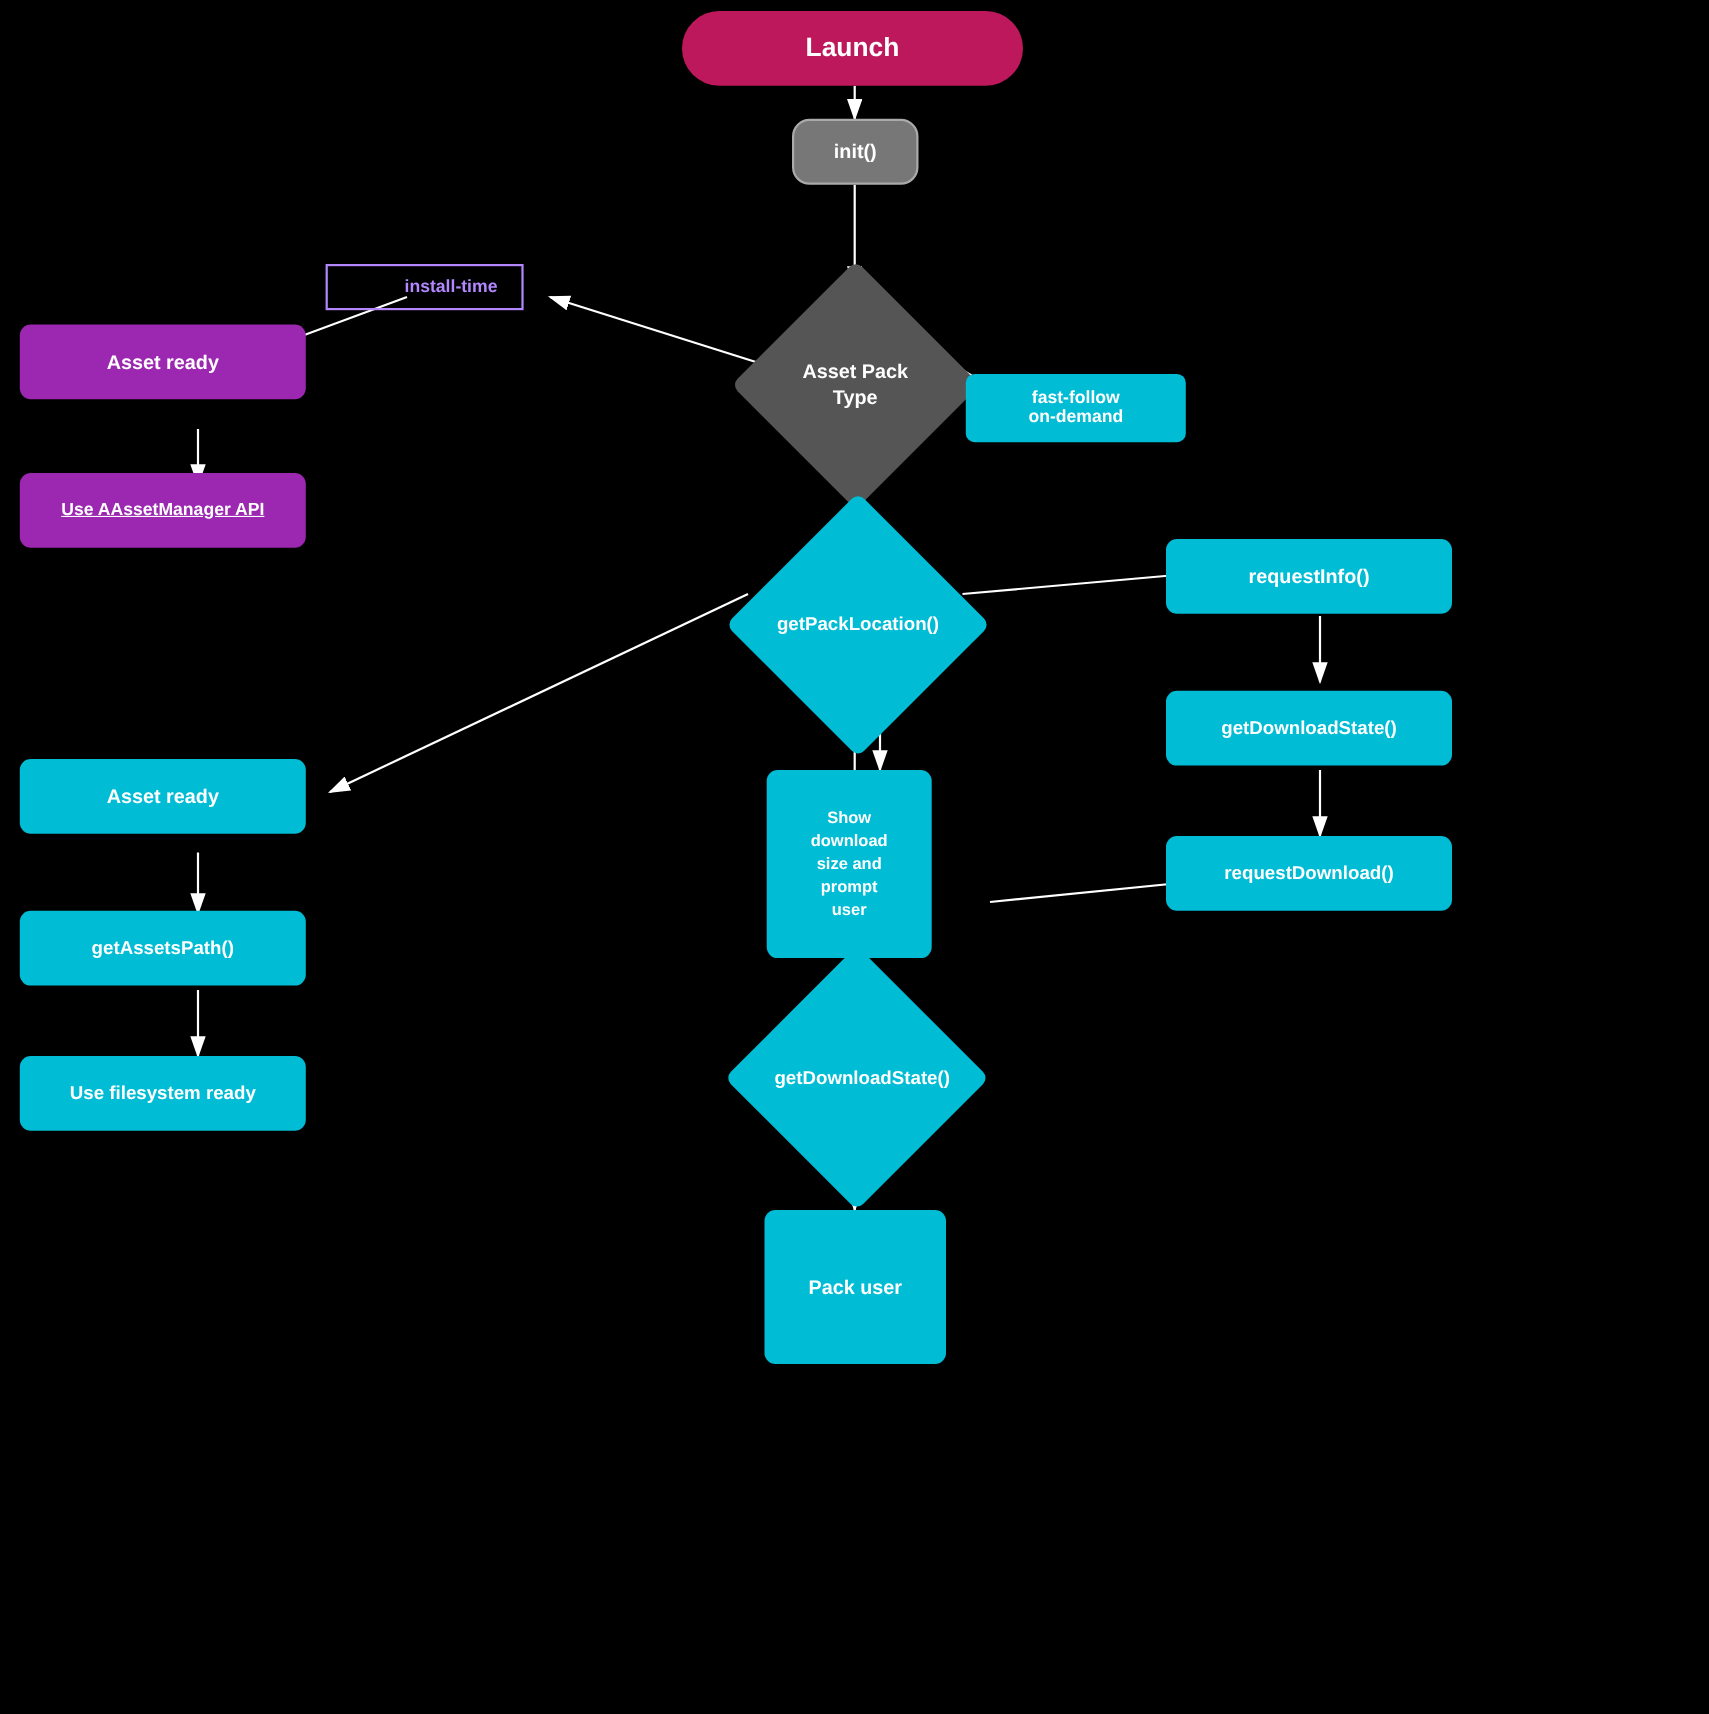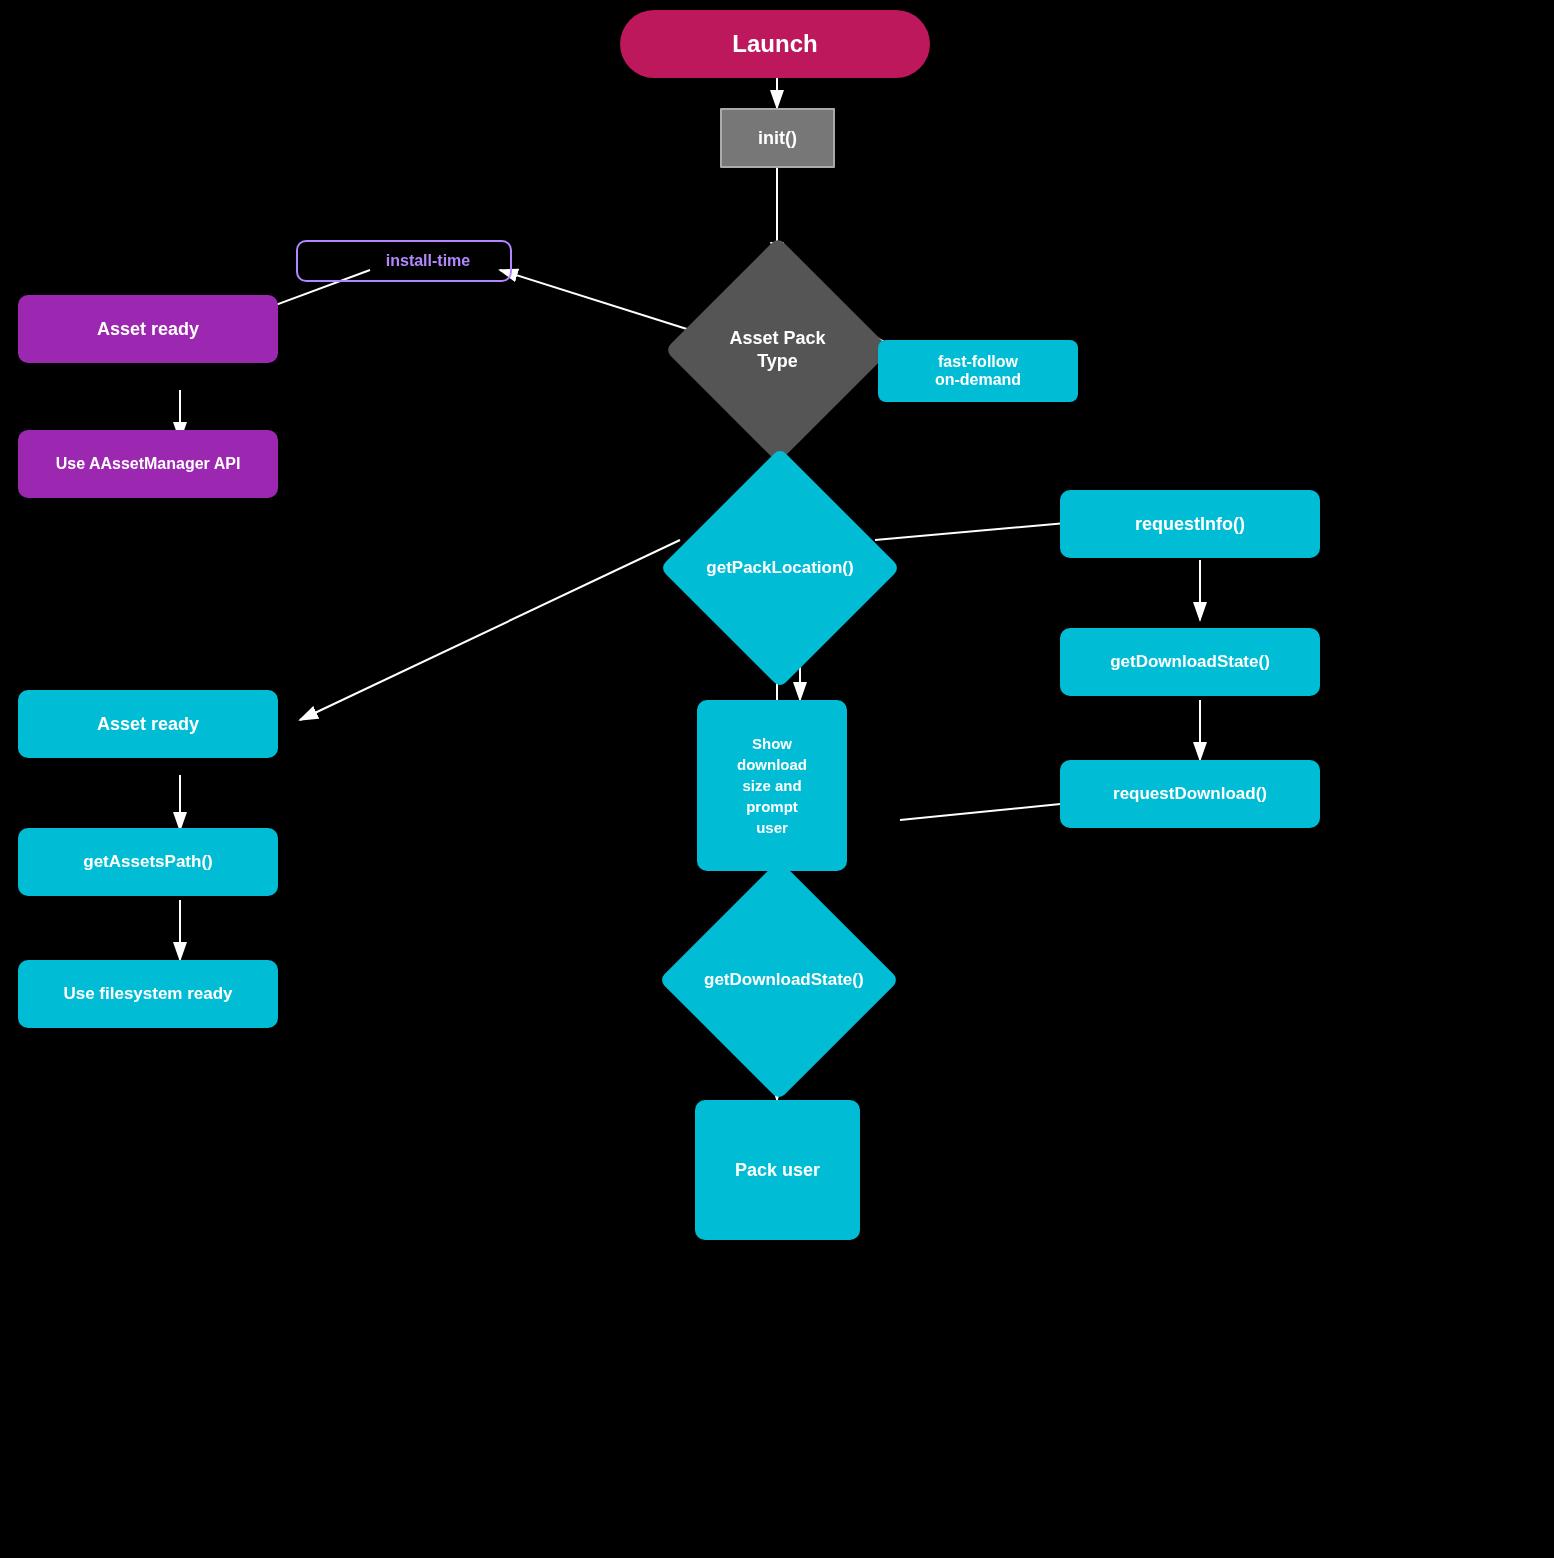--- a/index.html
+++ b/index.html
@@ -21,21 +21,21 @@
       font-weight: bold;
       color: #fff;
     }
 
     .rounded-rect {
       border-radius: 50px;
       background: #555;
     }
 
     .rect {
-      border-radius: 1px;
+      border-radius: 16px;
       background: #888;
       border: 2px solid #aaa;
     }
 
     .diamond-wrap {
       position: absolute;
       display: flex;
       align-items: center;
       justify-content: center;
     }
@@ -122,33 +122,33 @@
 
   <line x1="777" y1="600" x2="777" y2="900" marker-end="url(#arrow)"></line>
 
   <line x1="777" y1="1020" x2="777" y2="1100" marker-end="url(#arrow)"></line>
 </svg>
 
 <div class="node rounded-rect" style="left:620px; top:10px; width:310px; height:68px; font-size:24px; background:#be185d;">Launch</div>
 
 <div class="node rect" style="left:720px; top:108px; width:115px; height:60px; font-size:18px; background:#777; border:2px solid #aaa;">init()</div>
 
-<div class="node" style="left:296px; top:240px; width:216px; height:42px; font-size:16px; color:#b388ff; border:2px solid #b388ff; border-radius:10px; background:transparent;padding-left:48px;">install-time</div>
+<div class="node" style="left:296px; top:240px; width:180px; height:42px; font-size:16px; color:#b388ff; border:2px solid #b388ff; border-radius:0; background:transparent;padding-left:48px;">install-time</div>
 
 <div class="diamond-wrap" style="left:665px; top:240px; width:225px; height:220px;">
   <div class="diamond gray-diamond" style="width:160px; height:160px;"></div>
   <span class="diamond-text" style="font-size:18px; width:130px;">Asset Pack Type</span>
 </div>
 
 <div class="node teal" style="left:878px; top:340px; width:200px; height:62px; font-size:16px; border-radius:8px; white-space:pre-line;">fast-follow
 on-demand</div>
 
 <div class="node purple" style="left:18px; top:295px; width:260px; height:68px; font-size:18px; border-radius:10px;">Asset ready</div>
 
-<div class="node purple" style="left:18px; top:430px; width:260px; height:68px; font-size:16px; border-radius:10px;">Use AAssetManager API</div>
+<div class="node purple" style="left:18px; top:430px; width:260px; height:68px; font-size:16px; border-radius:10px;text-decoration:underline;">Use AAssetManager API</div>
 
 <div class="diamond-wrap" style="left:650px; top:468px; width:260px; height:200px;">
   <div class="diamond teal-diamond" style="width:170px; height:170px;"></div>
   <span class="diamond-text" style="font-size:17px; width:150px;">getPackLocation()</span>
 </div>
 
 <div class="node teal" style="left:18px; top:690px; width:260px; height:68px; font-size:18px; border-radius:10px;">Asset ready</div>
 
 <div class="node teal" style="left:18px; top:828px; width:260px; height:68px; font-size:17px; border-radius:10px;">getAssetsPath()</div>
 

